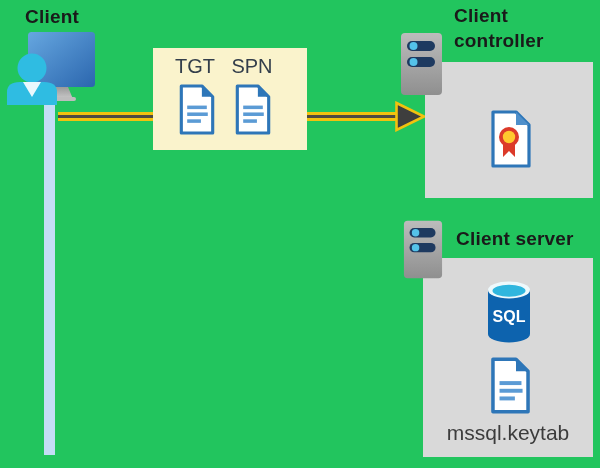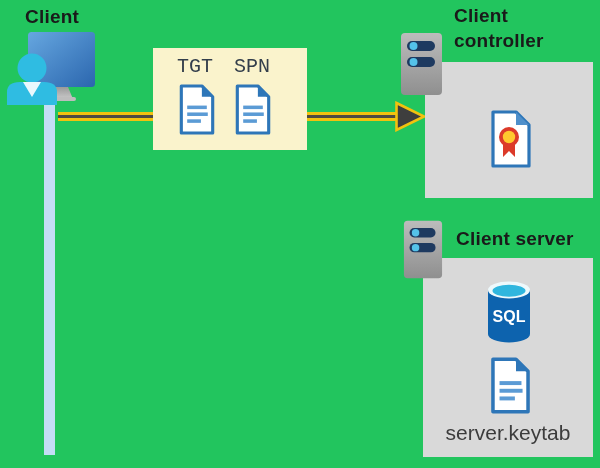--- a/index.html
+++ b/index.html
@@ -13,21 +13,21 @@
   }
   .client-title{left:25px;top:4px;}
   .dc-title{left:454px;top:3px;width:122px;}
   .linux-title{left:456px;top:226px;width:140px;}
   .panel{background:#d9d9d9;}
   .dc-panel{left:425px;top:62px;width:168px;height:136px;}
   .linux-panel{left:423px;top:258px;width:170px;height:199px;}
   .ticket-box{left:153px;top:48px;width:154px;height:102px;background:#faf3cc;}
   .ticket-label{
     position:absolute;top:7px;width:46px;text-align:center;
-    font-size:20px;color:#333e4b;font-family:Liberation Mono, monospace;
+    font-size:20px;color:#333e4b;
   }
   .tgt-label{left:172px;}
   .spn-label{left:229px;}
   .client-line{left:44px;top:96px;width:11px;height:359px;background:#c3ddf6;}
   .arrow-shaft{
     left:58px;top:112px;width:342px;height:9px;
     background:linear-gradient(to bottom,
       #f2c20e 0%,#f2c20e 33%,
       #4e4b42 33%,#4e4b42 64%,
       #f2c20e 64%,#f2c20e 100%);
@@ -141,15 +141,15 @@
   </svg>
 
   <svg class="abs" style="left:488px;top:357px;" width="45" height="57" viewBox="0 0 40 52">
     <path d="M4,2 H25 L36,13 V50 H4 Z" fill="#ffffff" stroke="#2e76b8" stroke-width="3.2" stroke-linejoin="round"></path>
     <polygon points="25,2 25,13 36,13" fill="#2e76b8"></polygon>
     <rect x="10" y="22" width="20" height="3.6" fill="#5b9bd5"></rect>
     <rect x="10" y="29" width="21" height="3.6" fill="#5b9bd5"></rect>
     <rect x="10" y="36" width="14" height="3.6" fill="#5b9bd5"></rect>
   </svg>
 
-  <div class="abs keytab-label">server.keytab</div>
+  <div class="abs keytab-label">mssql.keytab</div>
 
 </div>
 
 </body></html>

